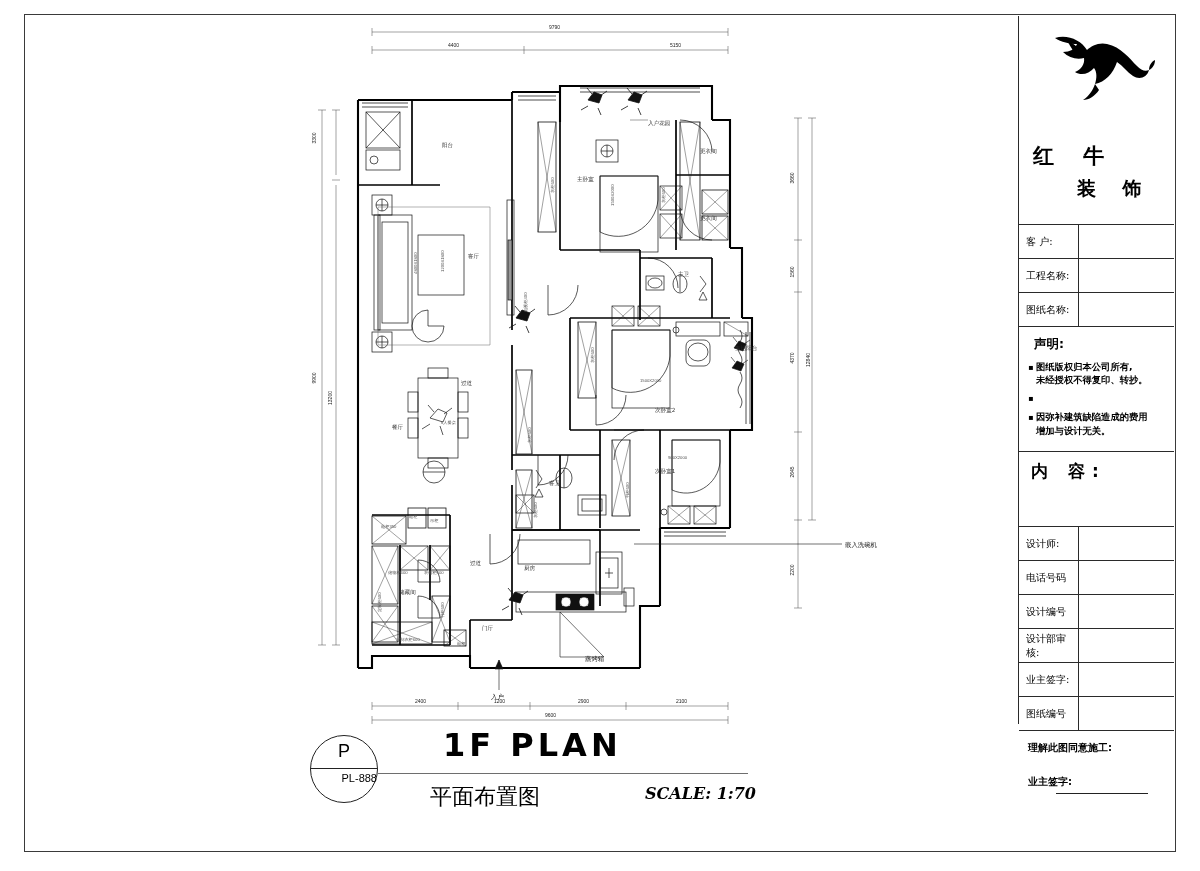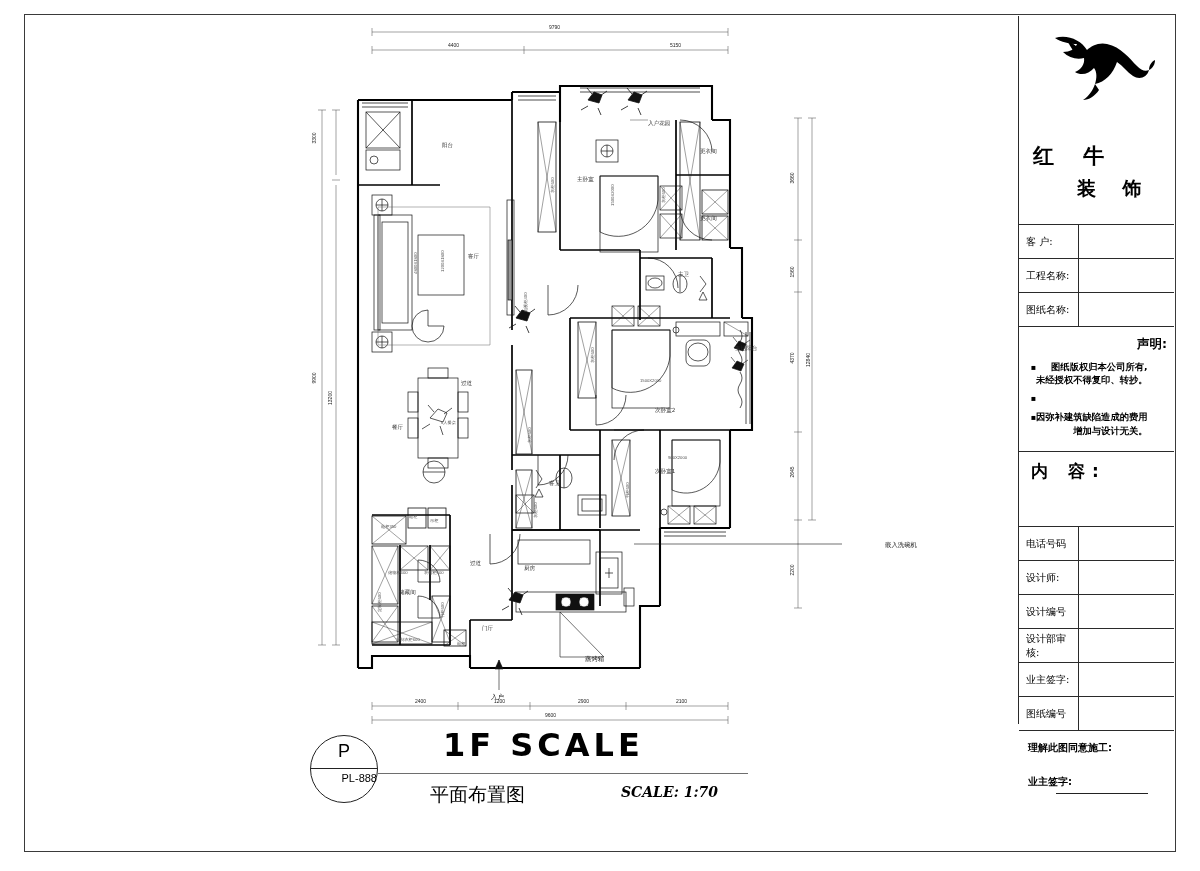--- a/index.html
+++ b/index.html
@@ -21,21 +21,21 @@
             letter-spacing:11px;font-family:"DejaVu Sans",sans-serif;}
   .logo-cn2{position:absolute;left:58px;top:160px;font-size:19px;font-weight:700;
             letter-spacing:10px;font-family:"DejaVu Sans",sans-serif;}
 
   .tb-row{display:flex;border-bottom:1.2px solid #2a2a2a;height:33px;align-items:center;}
   .tb-lab{width:60px;padding-left:7px;font-size:10px;font-weight:400;
           font-family:"DejaVu Sans",sans-serif;border-right:1.2px solid #2a2a2a;
           height:100%;display:flex;align-items:center;box-sizing:border-box;}
   .tb-val{flex:1;height:100%;}
 
-  .tb-decl{border-bottom:1.5px solid #2a2a2a;padding:9px 7px 10px 9px;text-align:right;}
+  .tb-decl{border-bottom:1.5px solid #2a2a2a;padding:9px 7px 10px 9px;}
   .decl-h{font-size:12.5px;font-weight:700;margin-bottom:7px;padding-left:6px;
           font-family:"DejaVu Sans",sans-serif;}
   .decl-item{display:flex;font-size:9.3px;line-height:1.45;margin-bottom:4px;
              font-family:"DejaVu Sans",sans-serif;font-weight:700;}
   .decl-bul{width:8px;flex:none;font-size:8px;line-height:1.9;}
   .tb-content{height:66px;border-bottom:1.5px solid #2a2a2a;
               display:flex;align-items:flex-start;padding:8px 0 0 12px;}
   .tb-content span{font-size:17px;font-weight:700;letter-spacing:7px;
                    font-family:"DejaVu Sans",sans-serif;}
   .tb-sign{padding:10px 7px 6px 9px;}
@@ -50,23 +50,23 @@
   .cap-circle .hr{position:absolute;left:0;top:32px;width:66px;
                   border-top:1.2px solid #222;}
   .cap-circle .p{position:absolute;top:5px;width:66px;text-align:center;
                  font-size:18px;font-family:"Liberation Sans",sans-serif;}
   .cap-circle .pl{position:absolute;top:36px;width:66px;text-align:right;
                   font-size:11px;font-family:"Liberation Sans",sans-serif;}
   .cap-en{position:absolute;left:443px;top:726px;font-size:32px;font-weight:700;
           letter-spacing:4px;font-family:"DejaVu Sans",sans-serif;}
   .cap-rule{position:absolute;left:378px;top:773px;width:370px;
             border-top:1.6px solid #6e6e6e;}
-  .cap-cn{position:absolute;left:430px;top:782px;font-size:19px;
+  .cap-cn{position:absolute;left:430px;top:782px;font-size:22px;
           font-family:"DejaVu Sans",sans-serif;}
-  .cap-scale{position:absolute;left:621px;top:784px;font-size:14px;
+  .cap-scale{position:absolute;left:645px;top:784px;font-size:16px;
              font-style:italic;font-weight:700;font-family:"DejaVu Serif",serif;}
 
   
   #plan{position:absolute;left:0;top:0;width:1018px;height:871px;}
   .dimtxt{position:absolute;font-size:5px;color:#222;white-space:nowrap;
           font-family:"Liberation Sans",sans-serif;}
   .dimtxt.v{transform-origin:0 0;}
   .rlab{position:absolute;font-size:5.6px;color:#333;white-space:nowrap;
         font-family:"DejaVu Sans",sans-serif;}
   .flab{position:absolute;font-size:4.2px;color:#555;white-space:nowrap;
@@ -426,21 +426,21 @@
       <div class="flab" style="left: 516px; top: 290px; transform: rotate(-90deg) translate(-50%, 0px);">电视柜400</div>
       <div class="flab" style="left: 409px; top: 514px;">鞋柜</div>
       <div class="flab" style="left: 381px; top: 524px;">鞋柜350</div>
       <div class="flab" style="left: 430px; top: 518px;">吊柜</div>
       <div class="flab" style="left: 388px; top: 570px;">储物柜600</div>
       <div class="flab" style="left: 424px; top: 570px;">衣帽柜600</div>
       <div class="flab" style="left: 370px; top: 590px; transform: rotate(-90deg) translate(-50%, 0px);">定制柜600</div>
       <div class="flab" style="left: 435px; top: 600px; transform: rotate(-90deg) translate(-50%, 0px);">书柜600</div>
       <div class="flab" style="left: 396px; top: 637px;">定制衣柜600</div>
       <div class="flab" style="left: 457px; top: 641px;">鞋柜</div>
-      <div class="note" style="left: 885px; top: 541px; text-align: center;">嵌入洗碗机</div>
+      <div class="note" style="left: 845px; top: 541px; text-align: center;">嵌入洗碗机</div>
       <div class="note" style="left: 585px; top: 655px;">蒸烤箱</div>
       <div class="note" style="left: 491px; top: 693px;">入户</div>
       <div class="dimtxt" style="left: 549px; top: 24px;">9790</div>
       <div class="dimtxt" style="left: 448px; top: 42px;">4400</div>
       <div class="dimtxt" style="left: 670px; top: 42px;">5150</div>
       <div class="dimtxt" style="left: 415px; top: 698px;">2400</div>
       <div class="dimtxt" style="left: 494px; top: 698px;">1200</div>
       <div class="dimtxt" style="left: 578px; top: 698px;">2900</div>
       <div class="dimtxt" style="left: 676px; top: 698px;">2100</div>
       <div class="dimtxt" style="left: 545px; top: 712px;">9600</div>
@@ -505,25 +505,25 @@
           </div>
         </div>
     </div>
 
     <div class="tb-content">
       <span>内  容:</span>
     </div>
 
     <div id="tb-fields2">
         <div class="tb-row">
+          <div class="tb-lab">设计师:</div>
+          <div class="tb-val"></div>
+        </div>
+        <div class="tb-row">
           <div class="tb-lab">电话号码</div>
-          <div class="tb-val"></div>
-        </div>
-        <div class="tb-row">
-          <div class="tb-lab">设计师:</div>
           <div class="tb-val"></div>
         </div>
         <div class="tb-row">
           <div class="tb-lab">设计编号</div>
           <div class="tb-val"></div>
         </div>
         <div class="tb-row">
           <div class="tb-lab">设计部审核:</div>
           <div class="tb-val"></div>
         </div>
@@ -542,18 +542,18 @@
       <div class="l2">业主签字:</div>
       <div class="sign-rule"></div>
     </div>
   </div>
 
   <div class="cap-circle">
     <div class="hr"></div>
     <div class="p">P</div>
     <div class="pl">PL-888</div>
   </div>
-  <div class="cap-en">1F SCALE</div>
+  <div class="cap-en">1F PLAN</div>
   <div class="cap-rule"></div>
   <div class="cap-cn">平面布置图</div>
   <div class="cap-scale">SCALE: 1:70</div>
 
 </div>
 
 </body></html>

